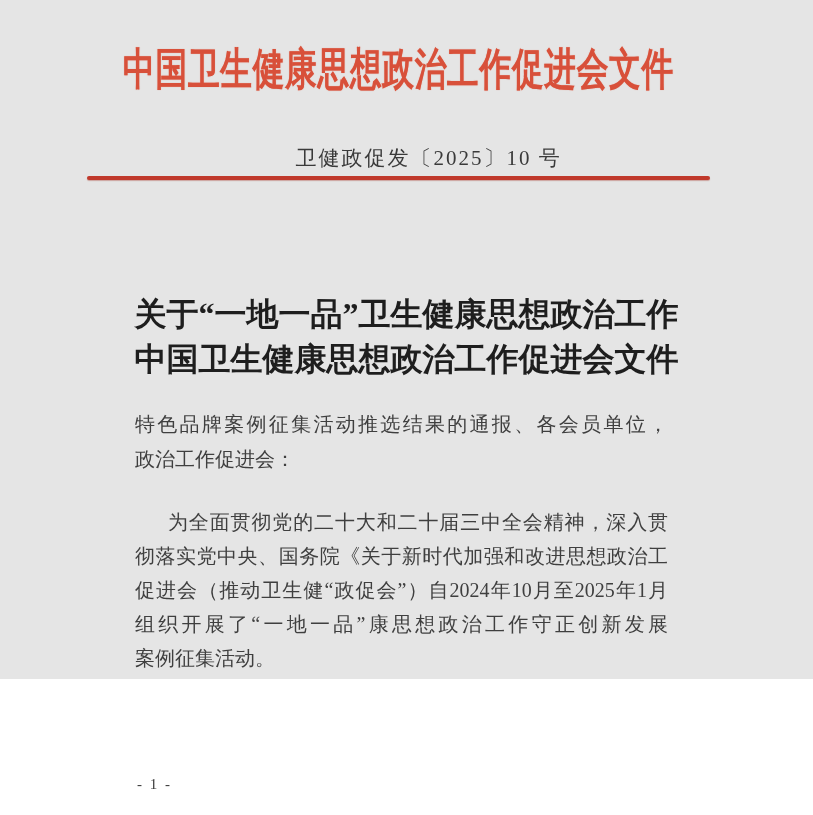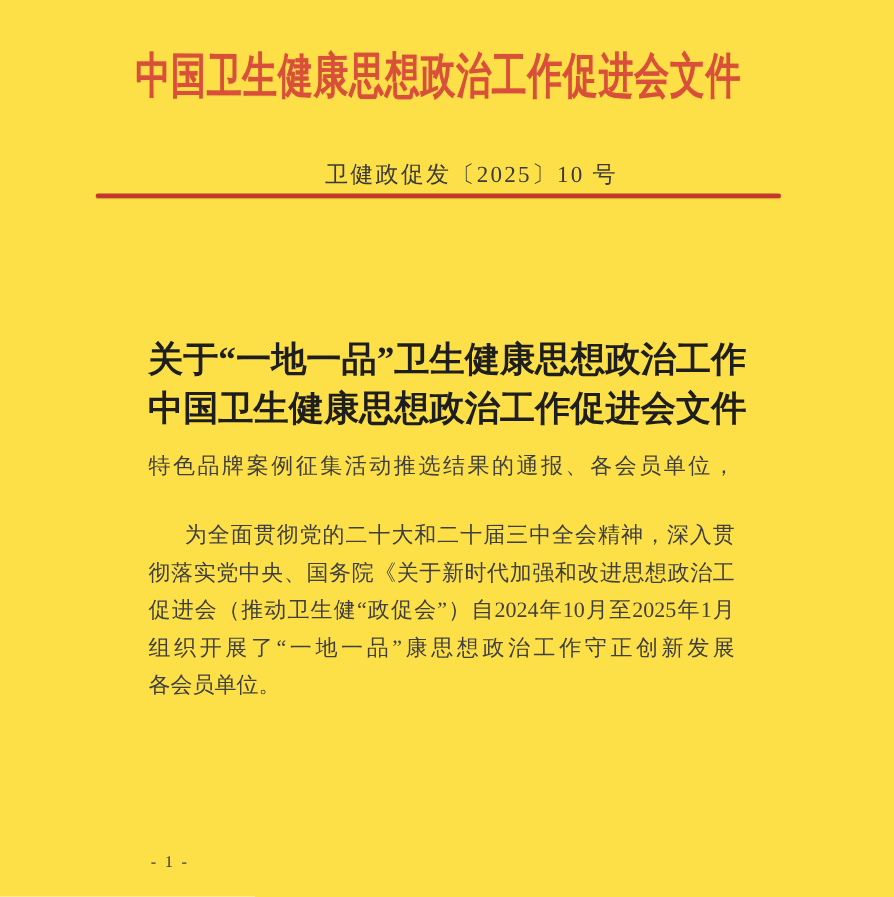--- a/index.html
+++ b/index.html
@@ -4,22 +4,22 @@
 <style>
   html, body { margin: 0; padding: 0; }
   body {
     width: 813px; height: 815px;
     background: #ffffff;
     font-family: "Liberation Serif", "DejaVu Serif", serif;
     overflow: hidden;
   }
   .page {
     position: relative;
-    width: 813px; height: 815px;
-    background: #fde047;
+    width: 813px; height: 679px;
+    background: #e5e5e5;
   }
   
   .org-title {
     position: absolute;
     top: 46px; left: -8px; width: 813px;
     text-align: center;
     white-space: nowrap;
     color: #d8503a;
     font-weight: bold;
     font-size: 44px;
@@ -53,21 +53,20 @@
   }
   
   .doc-title {
     position: absolute;
     top: 292px; left: 0; width: 813px;
     text-align: center;
     font-weight: bold;
     font-size: 32px;
     line-height: 45px;
     color: #1e1e1e;
-    margin-top: 12px;
   }
   
   .body-block {
     position: absolute;
     top: 407px; left: 135px;
     width: 533px;
     font-size: 20px;
     color: #3f3f3f;
   }
   .salutation .line { line-height: 35px; }
@@ -106,26 +105,27 @@
   <div class="red-rule"></div>
 
   <div class="doc-title">
     <div>关于“一地一品”卫生健康思想政治工作</div>
     <div>中国卫生健康思想政治工作促进会文件</div>
   </div>
 
   <div class="body-block">
     <div class="salutation">
       <div class="line justify">特色品牌案例征集活动推选结果的通报、各会员单位，</div>
+      <div class="line left">政治工作促进会：</div>
     </div>
 
     <div class="para">
       <div class="line justify first">为全面贯彻党的二十大和二十届三中全会精神，深入贯</div>
       <div class="line justify">彻落实党中央、国务院《关于新时代加强和改进思想政治工</div>
       <div class="line justify">促进会（推动卫生健“政促会”）自2024年10月至2025年1月</div>
       <div class="line justify">组织开展了“一地一品”康思想政治工作守正创新发展</div>
-      <div class="line left">各会员单位。</div>
+      <div class="line left">案例征集活动。</div>
     </div>
   </div>
 
   <div class="page-number">- 1 -</div>
 
 </div>
 
 </body></html>

